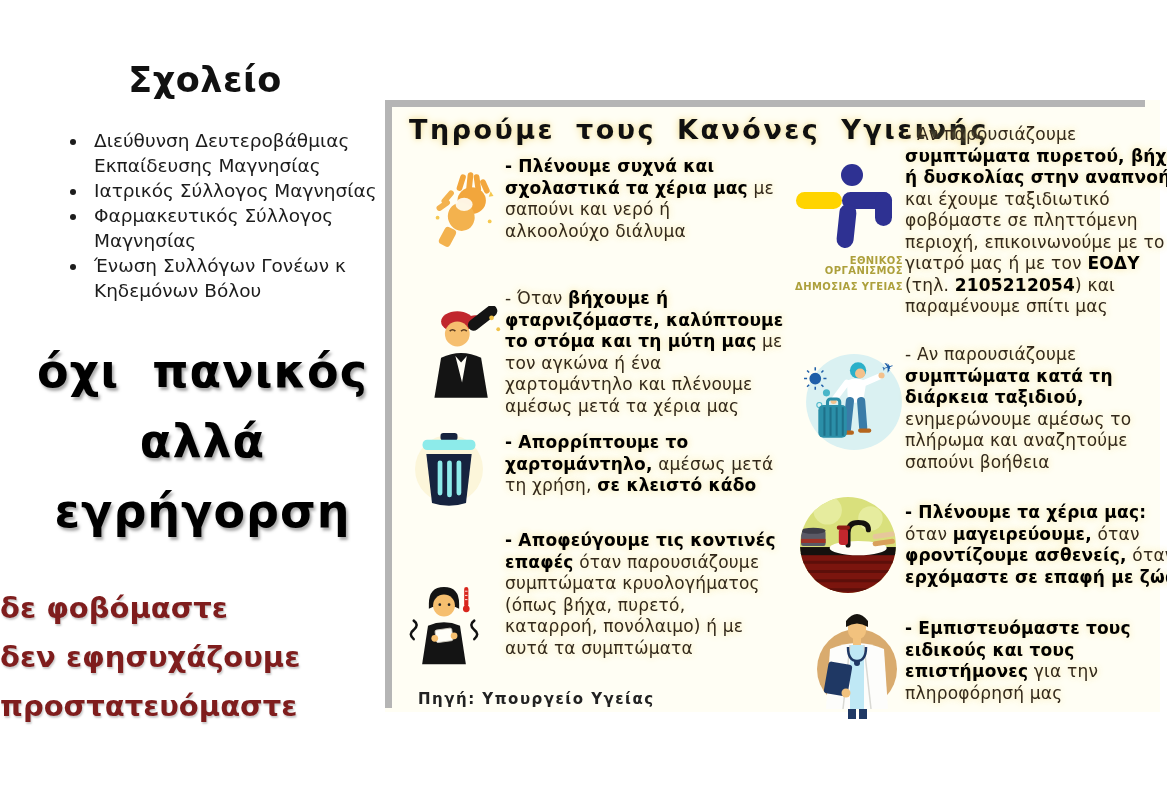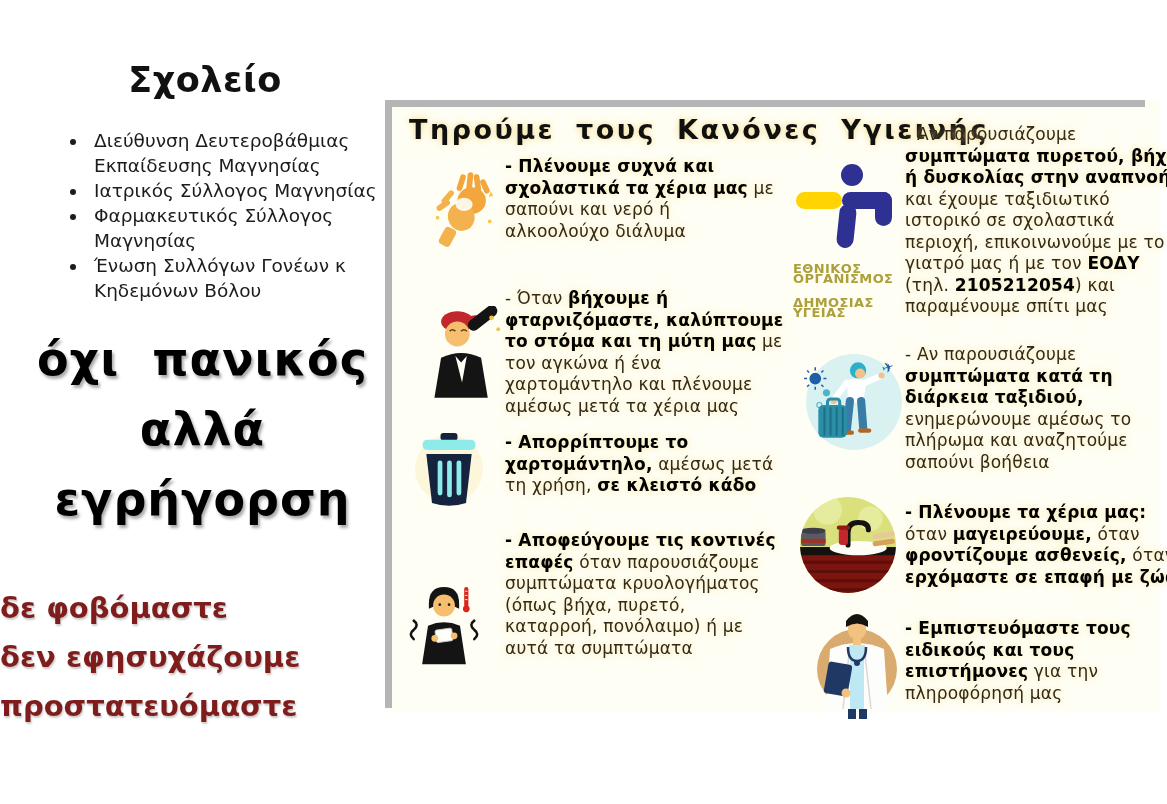--- a/index.html
+++ b/index.html
@@ -5,21 +5,21 @@
   html,body{margin:0;padding:0;background:#fff;}
   .page{position:relative;width:1167px;height:804px;background:#ffffff;
         font-family:"DejaVu Sans",sans-serif;overflow:hidden;}
 
   
   .school-title{position:absolute;left:20px;top:60px;width:370px;margin:0;
     text-align:center;font-size:35px;font-weight:bold;color:#111;letter-spacing:.5px;}
   .org-list{position:absolute;left:58px;top:124px;width:324px;margin:4px;
     padding-left:26px;font-size:18.5px;line-height:25px;color:#1c1c1c;}
   .org-list li{padding-left:6px;margin:0;}
-  .slogan{position:absolute;left:0;top:324px;width:405px;text-align:center;
+  .slogan{position:absolute;left:0;top:336px;width:405px;text-align:center;
     font-size:46px;font-weight:bold;line-height:70px;color:#000;
     letter-spacing:1px;word-spacing:16px;text-shadow:2px 3px 3px rgba(90,90,90,.5);}
   .motto{position:absolute;left:0;top:584px;width:390px;text-align:left;
     font-size:29px;font-weight:bold;line-height:49px;color:#7f1d1d;
     text-shadow:1px 2px 2px rgba(120,120,120,.4);}
 
   
   .poster{position:absolute;left:385px;top:100px;width:775px;height:612px;
     background:#fffef4;}
   .poster-topbar{position:absolute;left:0;top:0;width:760px;height:7px;background:#b5b5b5;}
@@ -32,21 +32,21 @@
   .icon svg{width:100%;height:100%;display:block;}
   .i-hands {left:45px; top:70px; width:72px; height:84px;}
   .i-cough {left:38px; top:206px;width:80px; height:96px;}
   .i-bin   {left:30px; top:328px;width:68px; height:82px;}
   .i-sick  {left:22px; top:468px;width:74px; height:112px;}
   .i-eody  {left:408px;top:62px; width:110px;height:128px;}
   .i-travel{left:417px;top:248px;width:104px;height:104px;}
   .i-sink  {left:412px;top:394px;width:102px;height:102px;}
   .i-doctor{left:424px;top:505px;width:96px; height:114px;}
 
-  .eody-caption{margin-top:14px;text-align:left;font-size:13px;line-height:10px;
+  .eody-caption{margin-top:6px;text-align:right;font-size:10px;line-height:10px;
     font-weight:bold;color:#ada03c;letter-spacing:.4px;}
 
   .itext{position:absolute;font-size:17px;line-height:21.5px;letter-spacing:.2px;
     color:#33291b;text-shadow:0 0 7px rgba(246,227,150,.9);}
   .tline{white-space:nowrap;}
   .tline .b{font-weight:bold;color:#000;}
   .t-l1{left:120px;top:56px;}  .t-l2{left:120px;top:188px;}
   .t-l3{left:120px;top:332px;} .t-l4{left:120px;top:430px;}
   .t-r1{left:520px;top:24px;}  .t-r2{left:520px;top:244px;}
   .t-r3{left:520px;top:402px;} .t-r4{left:520px;top:518px;}
@@ -261,21 +261,21 @@
         <div class="tline"><span class="n">συμπτώματα κρυολογήματος</span></div>
         <div class="tline"><span class="n">(όπως βήχα, πυρετό,</span></div>
         <div class="tline"><span class="n">καταρροή, πονόλαιμο) ή με</span></div>
         <div class="tline"><span class="n">αυτά τα συμπτώματα</span></div>
       </div>
     <div class="itext t-r1">
         <div class="tline"><span class="n">- Αν παρουσιάζουμε</span></div>
         <div class="tline"><span class="b">συμπτώματα πυρετού, βήχα</span></div>
         <div class="tline"><span class="b">ή δυσκολίας στην αναπνοή,</span></div>
         <div class="tline"><span class="n">και έχουμε ταξιδιωτικό</span></div>
-        <div class="tline"><span class="n">ιστορικό σε σχολαστικά</span></div>
+        <div class="tline"><span class="n">φοβόμαστε σε πληττόμενη</span></div>
         <div class="tline"><span class="n">περιοχή, επικοινωνούμε με το</span></div>
         <div class="tline"><span class="n">γιατρό μας ή με τον </span><span class="b">ΕΟΔΥ</span></div>
         <div class="tline"><span class="n">(τηλ. </span><span class="b">2105212054</span><span class="n">) και</span></div>
         <div class="tline"><span class="n">παραμένουμε σπίτι μας</span></div>
       </div>
     <div class="itext t-r2">
         <div class="tline"><span class="n">- Αν παρουσιάζουμε</span></div>
         <div class="tline"><span class="b">συμπτώματα κατά τη</span></div>
         <div class="tline"><span class="b">διάρκεια ταξιδιού,</span></div>
         <div class="tline"><span class="n">ενημερώνουμε αμέσως το</span></div>
@@ -288,14 +288,15 @@
         <div class="tline"><span class="b">φροντίζουμε ασθενείς,</span><span class="n"> όταν</span></div>
         <div class="tline"><span class="b">ερχόμαστε σε επαφή με ζώα</span></div>
       </div>
     <div class="itext t-r4">
         <div class="tline"><span class="b">- Εμπιστευόμαστε τους</span></div>
         <div class="tline"><span class="b">ειδικούς και τους</span></div>
         <div class="tline"><span class="b">επιστήμονες</span><span class="n"> για την</span></div>
         <div class="tline"><span class="n">πληροφόρησή μας</span></div>
       </div>
 
+    <div class="source">Πηγή: Υπουργείο Υγείας</div>
   </section>
 </div>
 
 </body></html>

